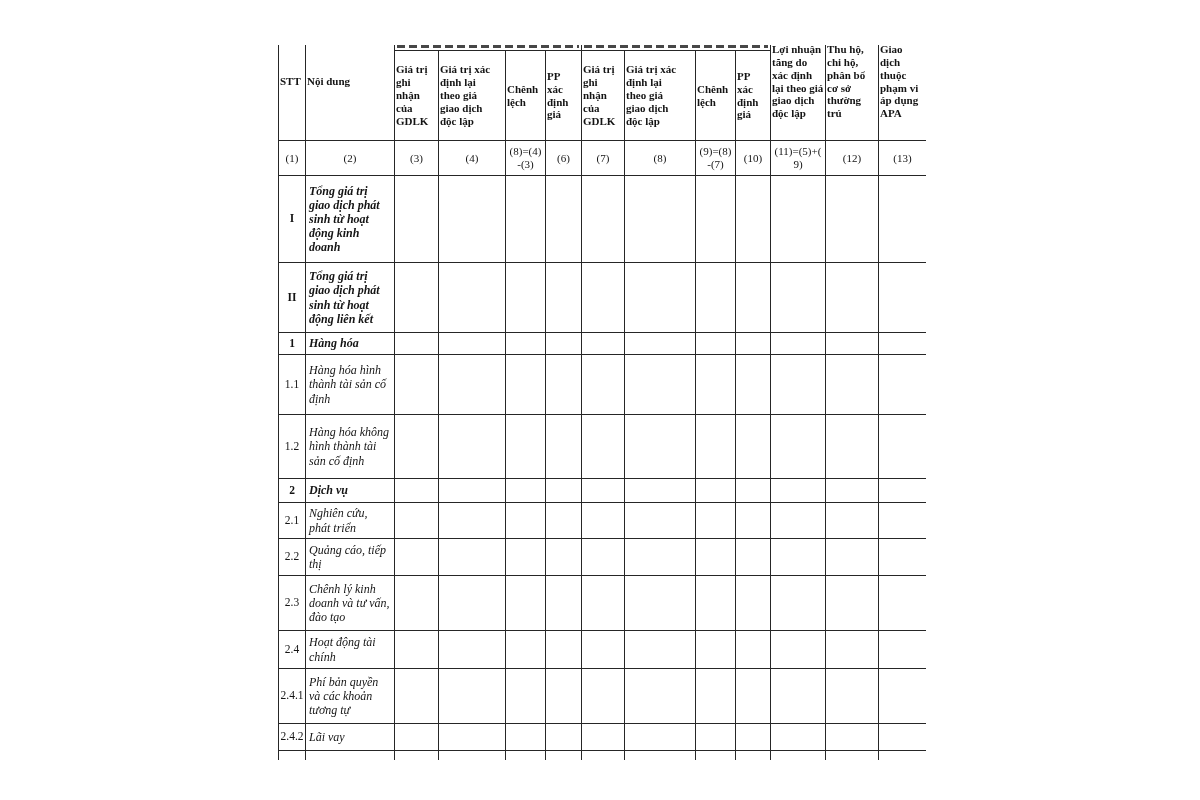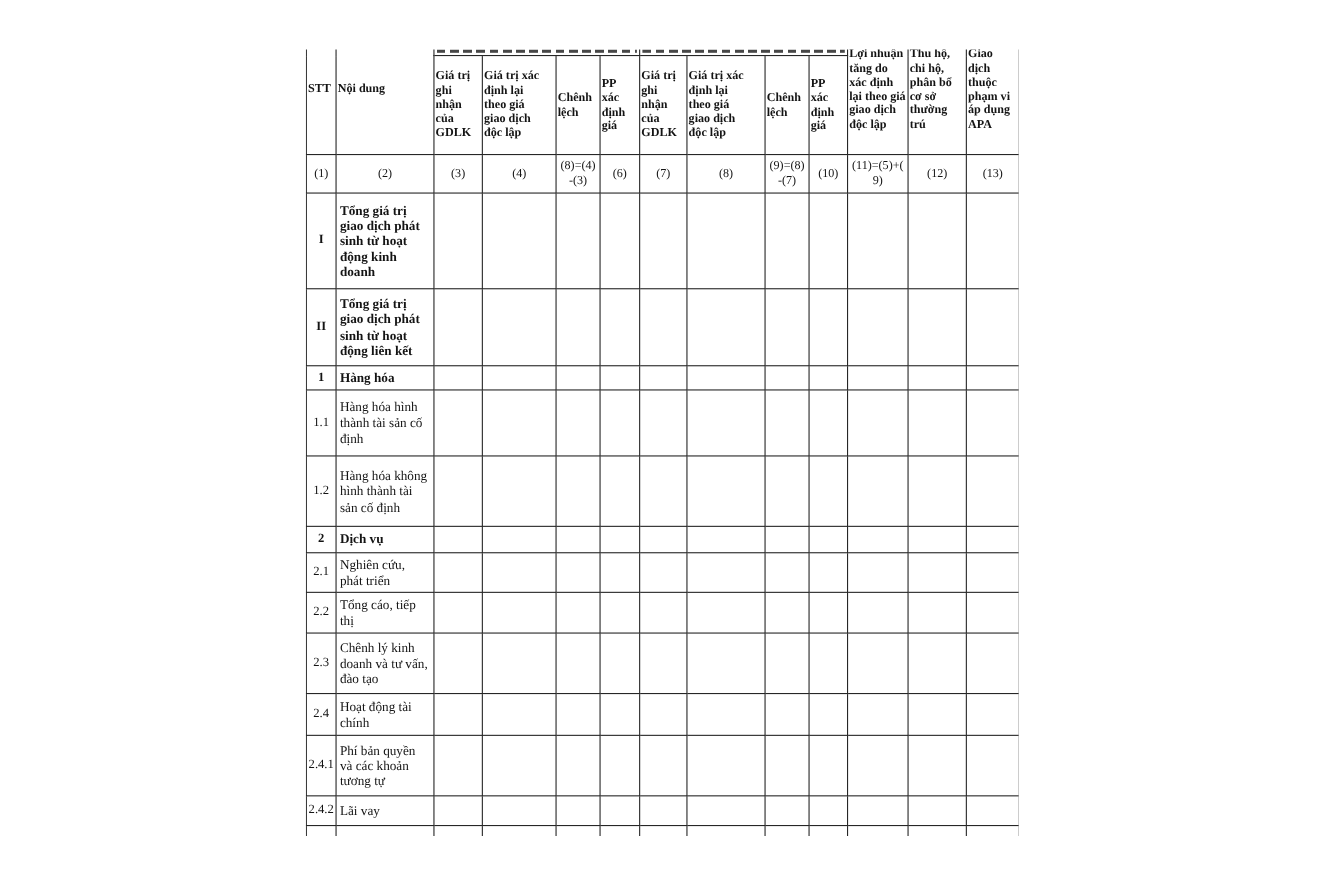--- a/index.html
+++ b/index.html
@@ -29,21 +29,21 @@
   tr.r-242{height:27px;} tr.r-part{height:30px;}
   
   td.hdr{
     font-weight:bold;text-align:left;white-space:pre-line;
     font-size:11px;line-height:1.18;padding:1px 1px;
   }
   td.num{
     text-align:center;white-space:pre-line;font-size:11px;overflow-wrap:anywhere;
   }
   td.no{text-align:center;padding:1px 0;font-size:11.5px;}
-  td.label{text-align:left;padding:1px 3px;}
+  td.label{text-align:left;padding:1px 3px;font-style:italic;}
   tr.bold td.no, tr.bold td.label{font-weight:bold;}
   td.groupcell{vertical-align:bottom;padding:0 2px 2px 2px;}
   .sliver{
     height:3px;
     background:repeating-linear-gradient(90deg,#474747 0 8px,transparent 8px 12px);
   }
 </style>
 </head>
 <body>
 
@@ -249,21 +249,21 @@
           <td></td>
           <td></td>
           <td></td>
           <td></td>
           <td></td>
           <td></td>
           <td></td>
         </tr>
     <tr class="r-22">
       <td class="no">2.2</td>
-      <td class="label">Tổng cáo, tiếp thị</td>
+      <td class="label">Quảng cáo, tiếp thị</td>
     <td></td>
           <td></td>
           <td></td>
           <td></td>
           <td></td>
           <td></td>
           <td></td>
           <td></td>
           <td></td>
           <td></td>

